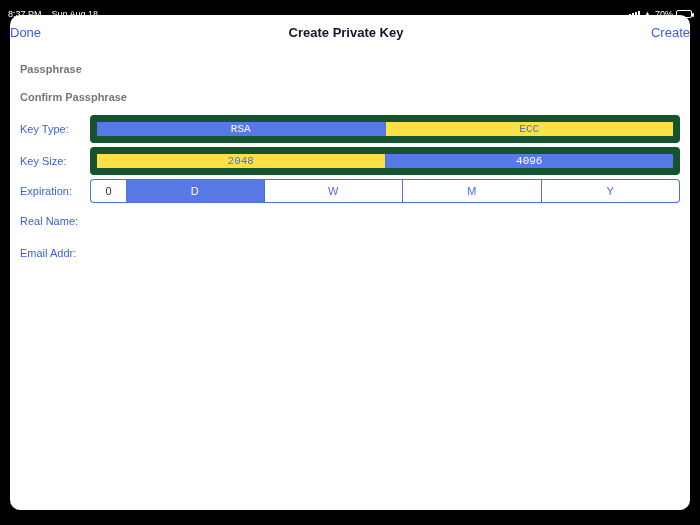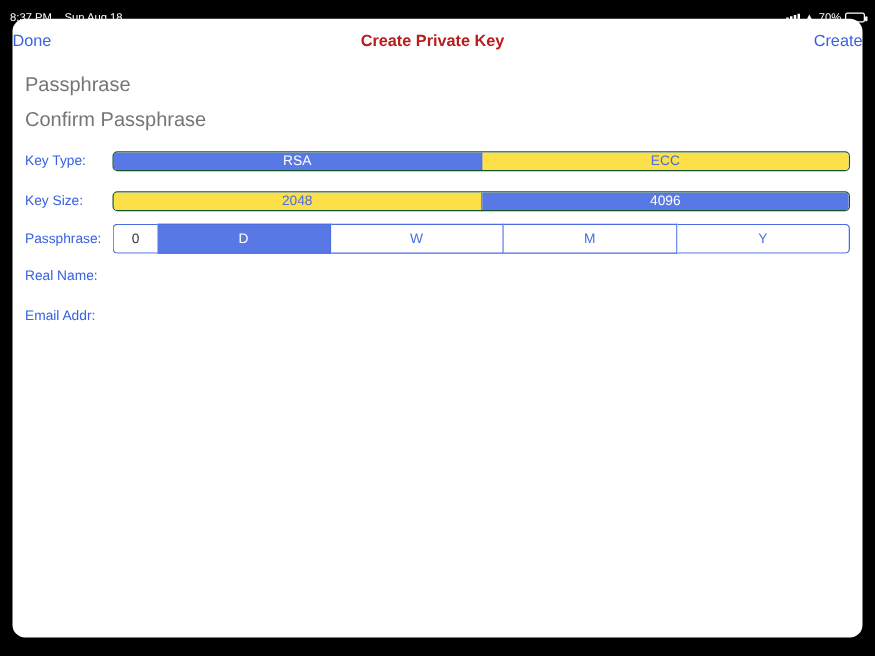--- a/index.html
+++ b/index.html
@@ -37,30 +37,30 @@
     }
     .nav {
       height: 36px;
       display: flex;
       align-items: center;
       justify-content: space-between;
       padding: 0 0;
       border-bottom: 1px solid #eee0;
     }
     .nav-btn { color: #3862e0; font-size: 13px; background:none; border:none; cursor:pointer; }
-    .nav-title { color: #b91c1c; font-weight: 600; font-size: 13px; }
+    .nav-title { color: #0f172a; font-weight: 600; font-size: 13px; }
     .content { padding: 4px 10px 10px 10px; }
     .field-row { display:flex; align-items:center; height:28px; }
     .field-label { color:#3862e0; font-size:11px; width:70px; flex-shrink:0; }
     .placeholder-input {
-      border:none; outline:none; color:#b8b8b8; font-size:16px; flex:1;
-      background:transparent; padding:2px 0;
+      border:none; outline:none; color:#b8b8b8; font-size:11px; flex:1;
+      background:transparent; padding:2px 0;font-weight:bold;
     }
     .segmented {
-      display:flex; flex:1; border:1px solid #14532d; border-radius:4px; overflow:hidden; height:16px;
+      display:flex; flex:1; border:7px solid #14532d; border-radius:4px; overflow:hidden; height:28px;font-family:Liberation Mono, monospace;
     }
     .seg {
       flex:1; display:flex; align-items:center; justify-content:center;
       font-size:11px; cursor:pointer; background:#fde047; color:#4a6ee0;
       border-right:1px solid #4a6ee0;
     }
     .seg:last-child { border-right:none; }
     .seg.selected { background:#5878e6; color:#fff; }
     .exp-input {
       width:36px; height:24px; border:1px solid #4a6ee0; border-right:none;
@@ -126,21 +126,21 @@
 
     <div class="field-row row-gap">
       <div class="field-label">Key Size:</div>
       <div class="segmented">
         <div class="seg">2048</div>
         <div class="seg selected">4096</div>
       </div>
     </div>
 
     <div class="row-gap" style="display:flex;align-items:center;">
-      <div class="field-label">Passphrase:</div>
+      <div class="field-label">Expiration:</div>
       <input class="exp-input" value="0" style="">
       <div class="exp-seg selected first">D</div>
       <div class="exp-seg">W</div>
       <div class="exp-seg">M</div>
       <div class="exp-seg last">Y</div>
     </div>
 
     <div class="field-row row-gap">
       <div class="field-label">Real Name:</div>
     </div>

